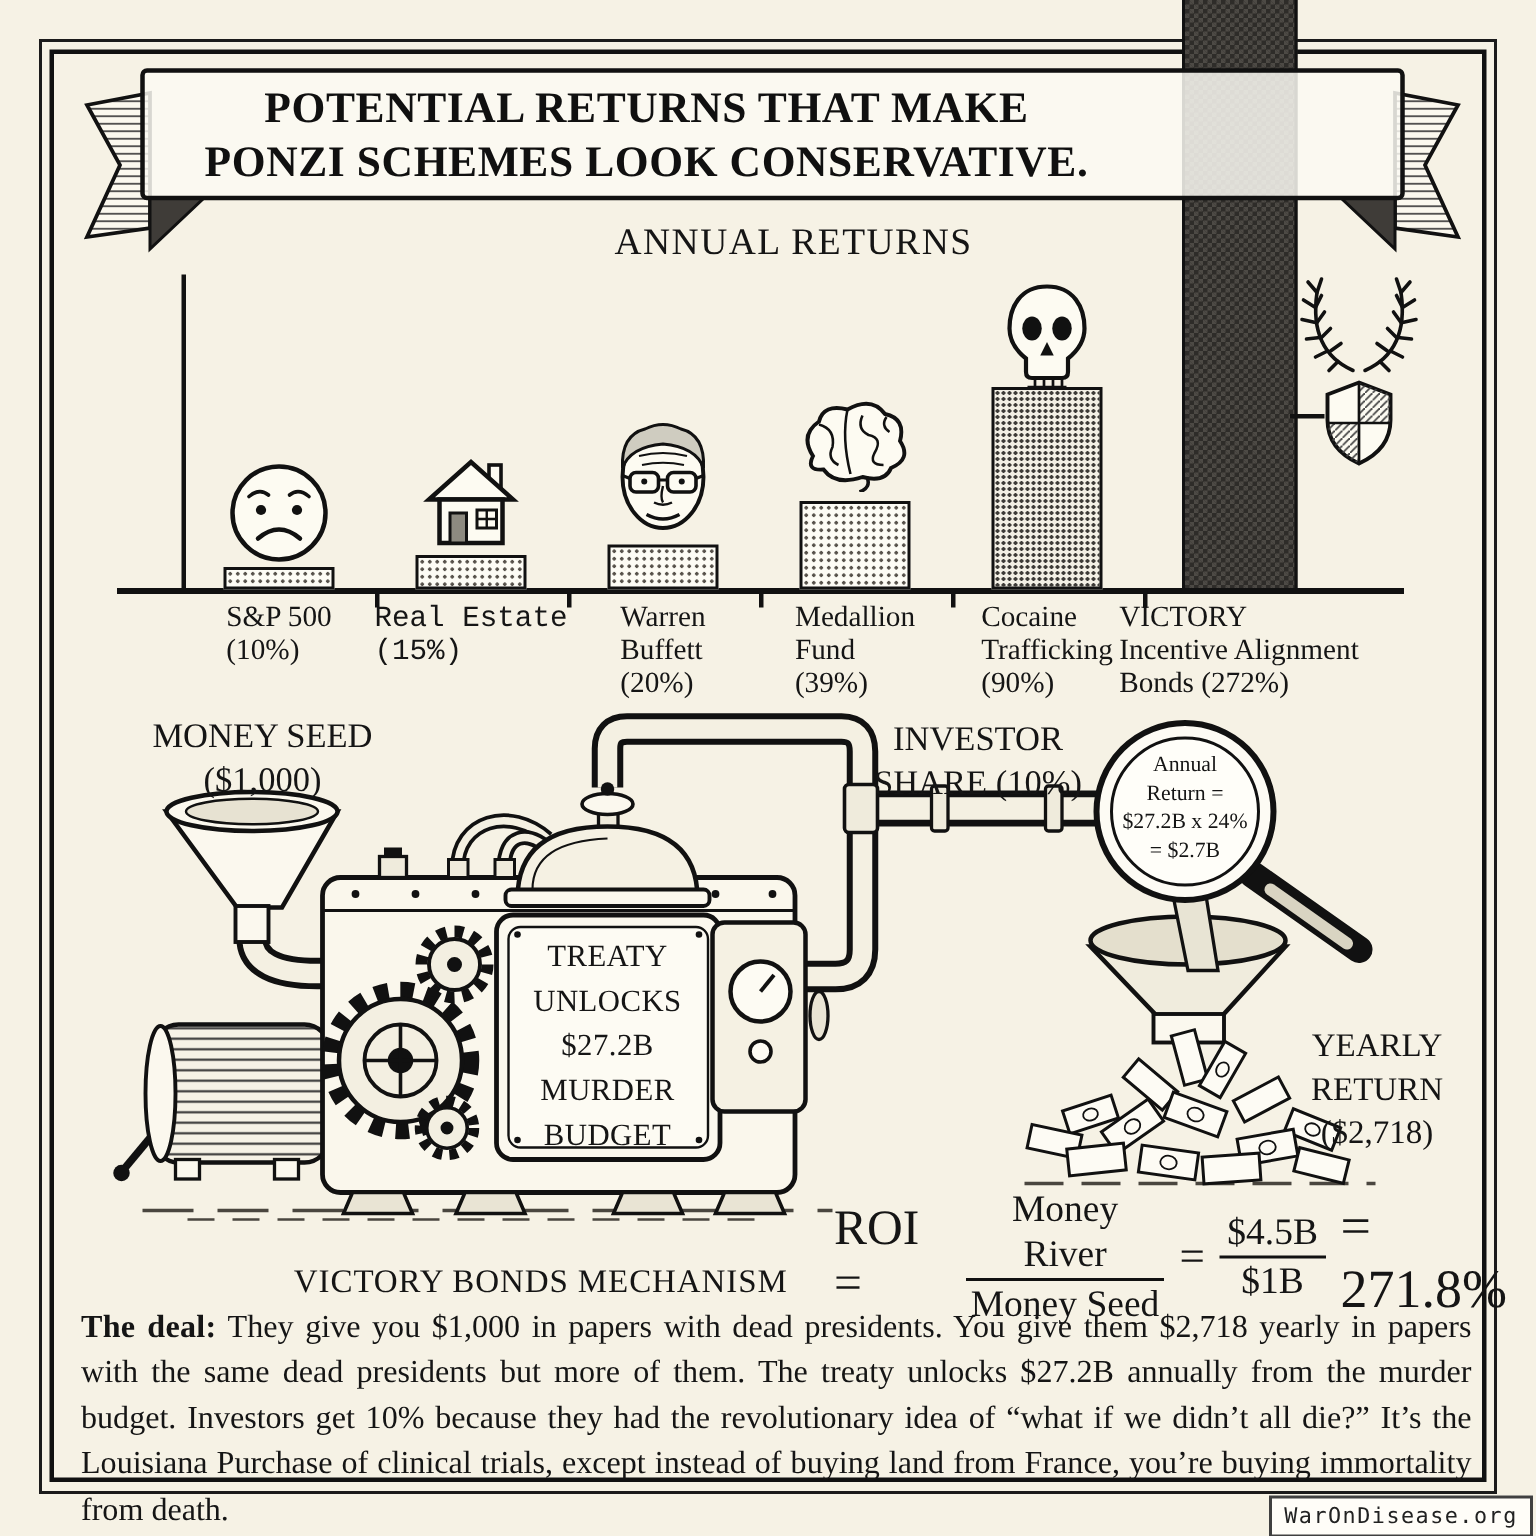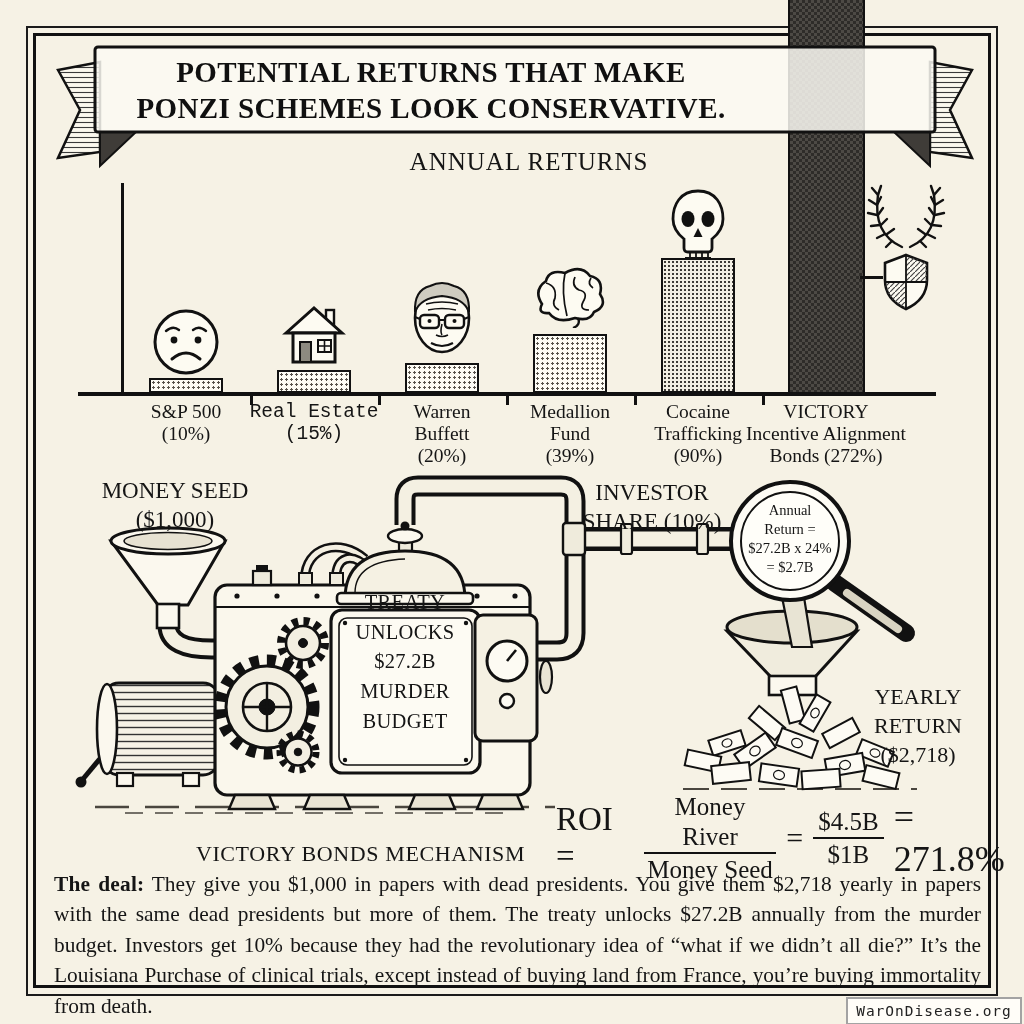--- a/index.html
+++ b/index.html
@@ -31,47 +31,47 @@
   
   .chart-title{left:0;top:148px;width:1010px;text-align:center;font-size:25px;letter-spacing:1px;z-index:2;padding-left:24px;}
   .y-axis{left:121px;top:183px;width:3px;height:211px;background:#111;z-index:2;}
   .x-axis{left:78px;top:392px;width:858px;height:4px;background:#111;z-index:2;}
   .tick{position:absolute;top:394px;width:2.5px;height:11px;background:#111;z-index:2;}
   .bar{position:absolute;z-index:2;box-sizing:border-box;}
   .dots{background-color:#fdfcf5;background-image:radial-gradient(#57524b 1px,transparent 1.15px);
         background-size:5px 5px;border:2.5px solid #111;}
   .dense-dots{background-color:#f2efe4;background-image:radial-gradient(#3d3b37 1.2px,transparent 1.35px);
         background-size:4px 4px;border:2.5px solid #111;}
-  .bar-label{position:absolute;top:401px;transform:translateX(-50%);text-align:center;
+  .bar-label{position:absolute;top:401px;transform:translateX(-50%);
         font-size:19.5px;line-height:1.14;white-space:nowrap;z-index:2;}
   .icon{z-index:2;}
   .shield-connector{left:860px;top:276px;width:23px;height:3px;background:#111;z-index:2;}
   
   .mech-label{z-index:5;text-align:center;line-height:1.25;}
   .money-seed{left:80px;top:477px;width:190px;font-size:23px;}
   .investor-share{left:558px;top:479px;width:188px;font-size:23px;}
   .magnifier-text{left:733px;top:501px;width:114px;font-size:14.5px;line-height:1.3;}
-  .panel-text{left:330px;top:588px;width:150px;font-size:20.5px;line-height:1.45;letter-spacing:.3px;}
+  .panel-text{left:330px;top:624px;width:150px;font-size:20.5px;line-height:1.45;letter-spacing:.3px;}
   .yearly-return{left:835px;top:682px;width:166px;font-size:22px;line-height:1.32;}
   .mech-caption{left:148px;top:840px;width:425px;font-size:22px;letter-spacing:.6px;}
   
   .roi-row{left:556px;top:792px;display:flex;align-items:center;gap:10px;z-index:5;}
   .roi-lhs{font-size:33px;}
   .roi-eq{font-size:30px;}
   .frac{display:inline-flex;flex-direction:column;text-align:center;font-size:25px;line-height:1.18;}
   .frac-num{border-bottom:2.3px solid #111;padding:0 5px 1px;}
   .frac-den{padding-top:1px;}
   .roi-result{font-size:36px;}
   
   .deal{left:54px;top:869px;width:927px;font-size:21.4px;line-height:1.42;text-align:justify;z-index:2;}
   .deal b{letter-spacing:.2px;}
   
   .watermark{
     left:846px;top:997px;width:172px;height:24px;z-index:6;
-    background:#fffdf8;border:2px solid #a3a3a3;
+    background:#fffdf8;border:2px solid #404040;
     font-family:"DejaVu Sans Mono","Liberation Mono",monospace;
     font-size:14.5px;letter-spacing:1px;text-align:center;line-height:24px;color:#222;
   }
   svg{display:block;}
 </style>
 </head>
 <body>
 
 <div class="abs frame-outer"></div>
 <div class="abs frame-inner"></div>

